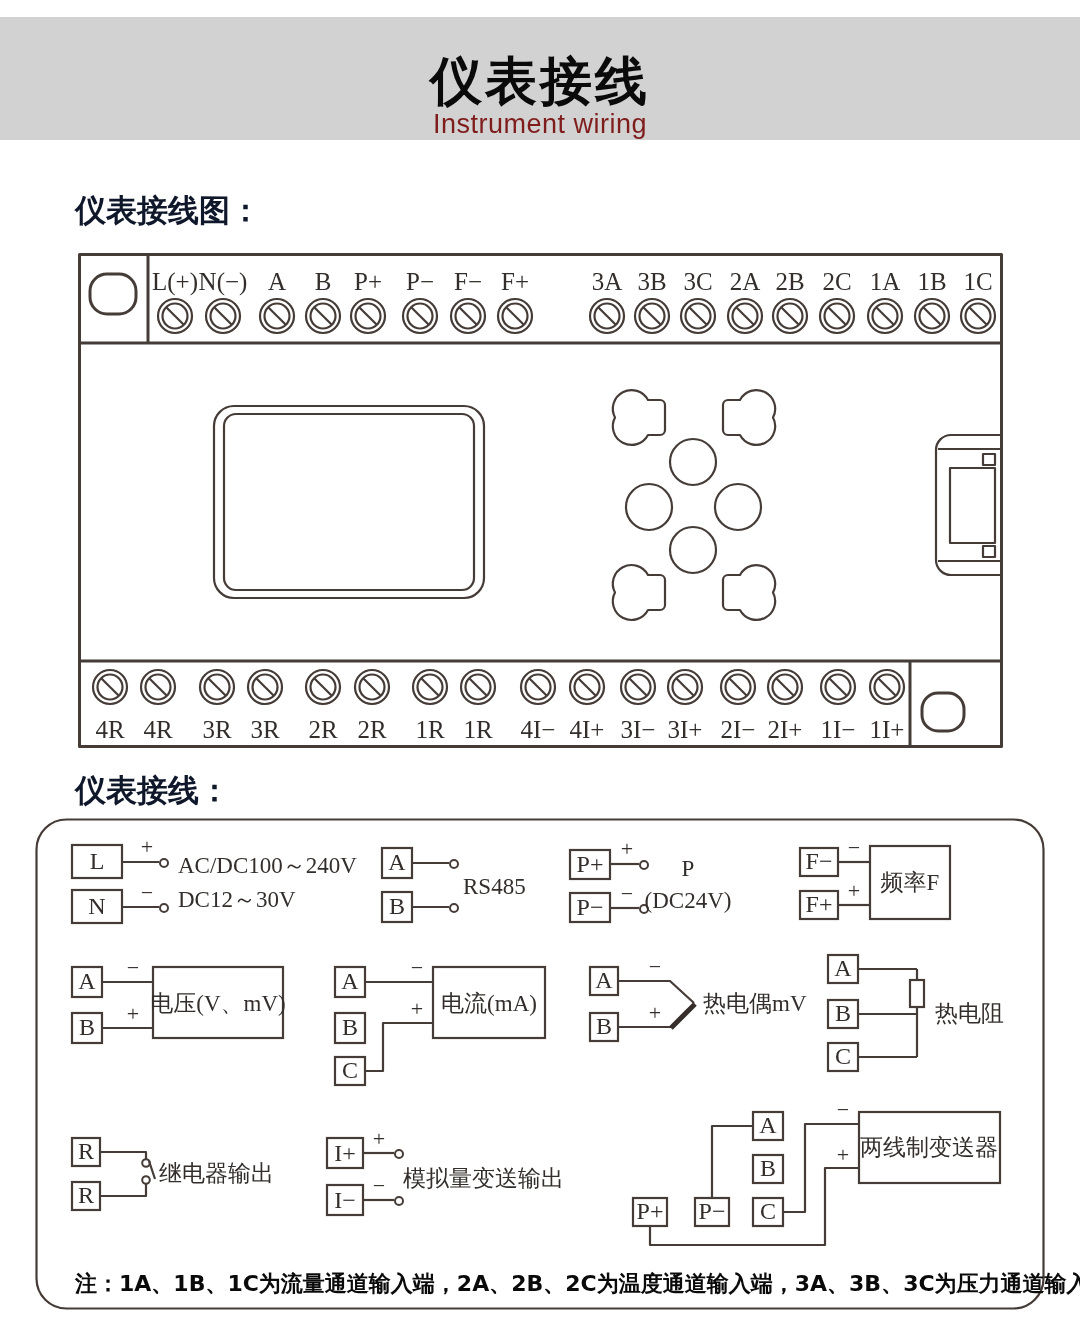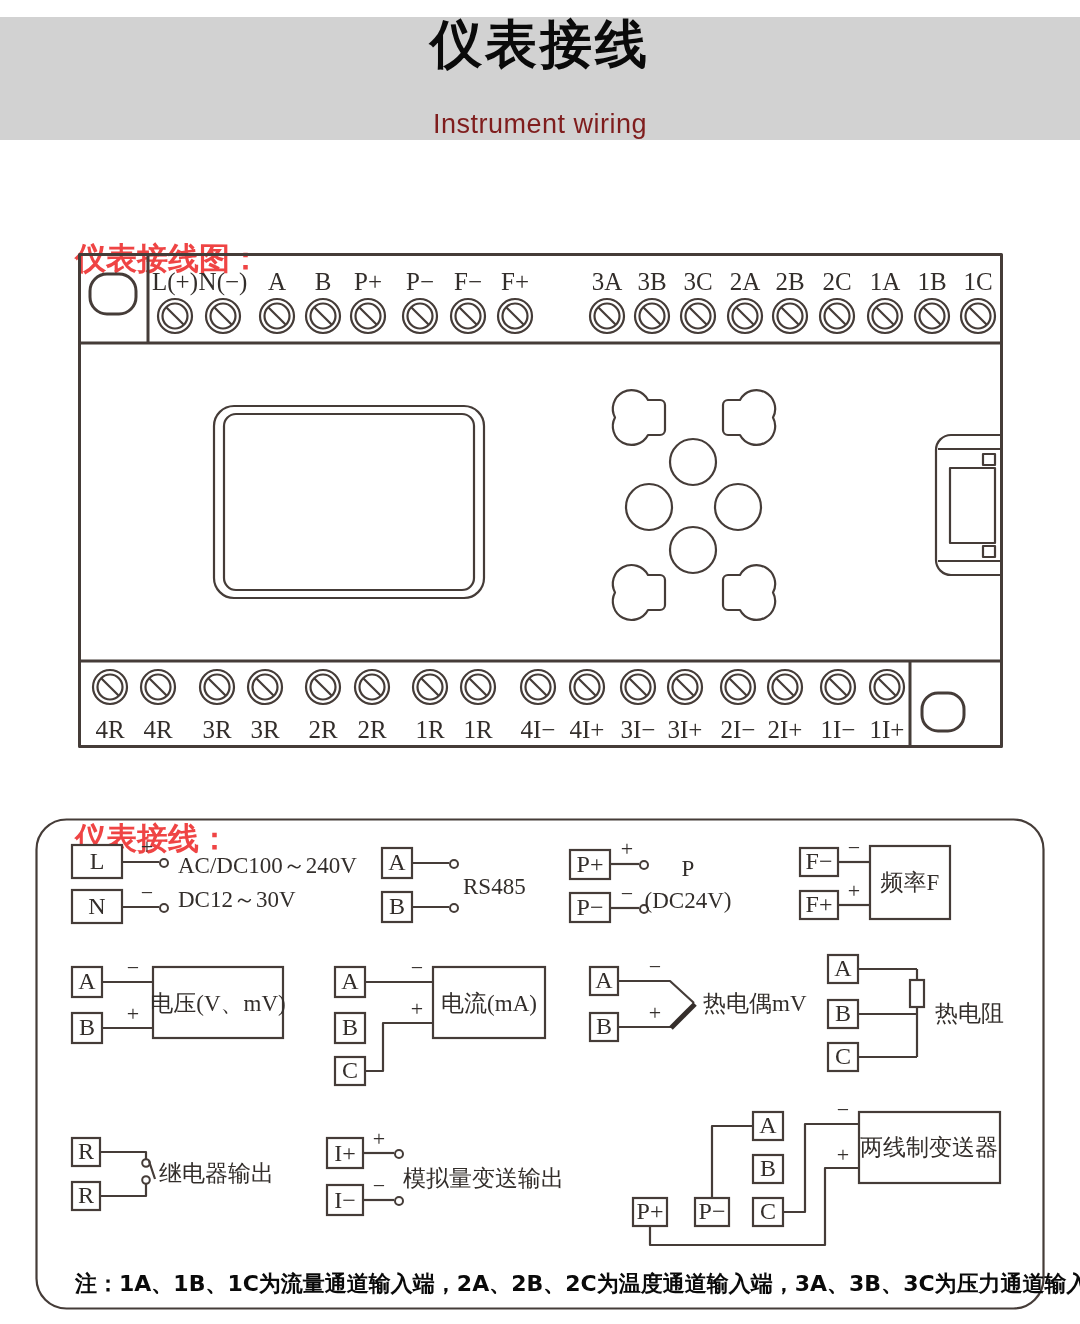--- a/index.html
+++ b/index.html
@@ -1,25 +1,25 @@
 <!DOCTYPE html>
 <html><head>
 <meta charset="utf-8">
 <style>
   html,body{margin:0;padding:0;background:#ffffff;}
   .page{position:relative;width:1080px;height:1324px;background:#ffffff;overflow:hidden;
         font-family:"Liberation Sans",sans-serif;}
   
   .band{position:absolute;left:0;top:17px;width:1080px;height:123px;background:#d2d2d2;
-        display:flex;flex-direction:column;align-items:center;justify-content:space-between;}
+        display:flex;flex-direction:column;align-items:center;justify-content:flex-end;}
   .band h1{margin:0;font-size:52px;font-weight:bold;color:#0a0a0a;letter-spacing:3px;
            font-family:"DejaVu Sans","Liberation Sans",sans-serif;line-height:1.05;}
   .band .sub{margin:0;font-size:27px;color:#7f1d1d;letter-spacing:0.5px;}
-  .sec-heading{position:absolute;left:75px;font-size:31px;font-weight:bold;color:#ef4444;
-               font-family:"DejaVu Sans","Liberation Sans",sans-serif;margin-top:48px;}
+  .sec-heading{position:absolute;left:75px;font-size:31px;font-weight:bold;color:#0f172a;
+               font-family:"DejaVu Sans","Liberation Sans",sans-serif;}
   #h-diagram{top:190px;}
   #h-wiring{top:770px;}
   svg{position:absolute;overflow:visible;}
   svg *{vector-effect:none;}
   svg .ln{fill:none;stroke:#453c38;stroke-width:2.2;stroke-linejoin:round;stroke-linecap:butt;}
   svg .thick{stroke-width:3;}
   svg .bold-ln{fill:none;stroke:#352e2b;stroke-width:5;}
   svg .box{fill:#ffffff;stroke:#453c38;stroke-width:2.2;}
   svg .node{fill:#ffffff;stroke:#453c38;stroke-width:2;}
   svg text{fill:#332e2b;stroke:none;font-family:"Liberation Serif","DejaVu Serif",serif;}

